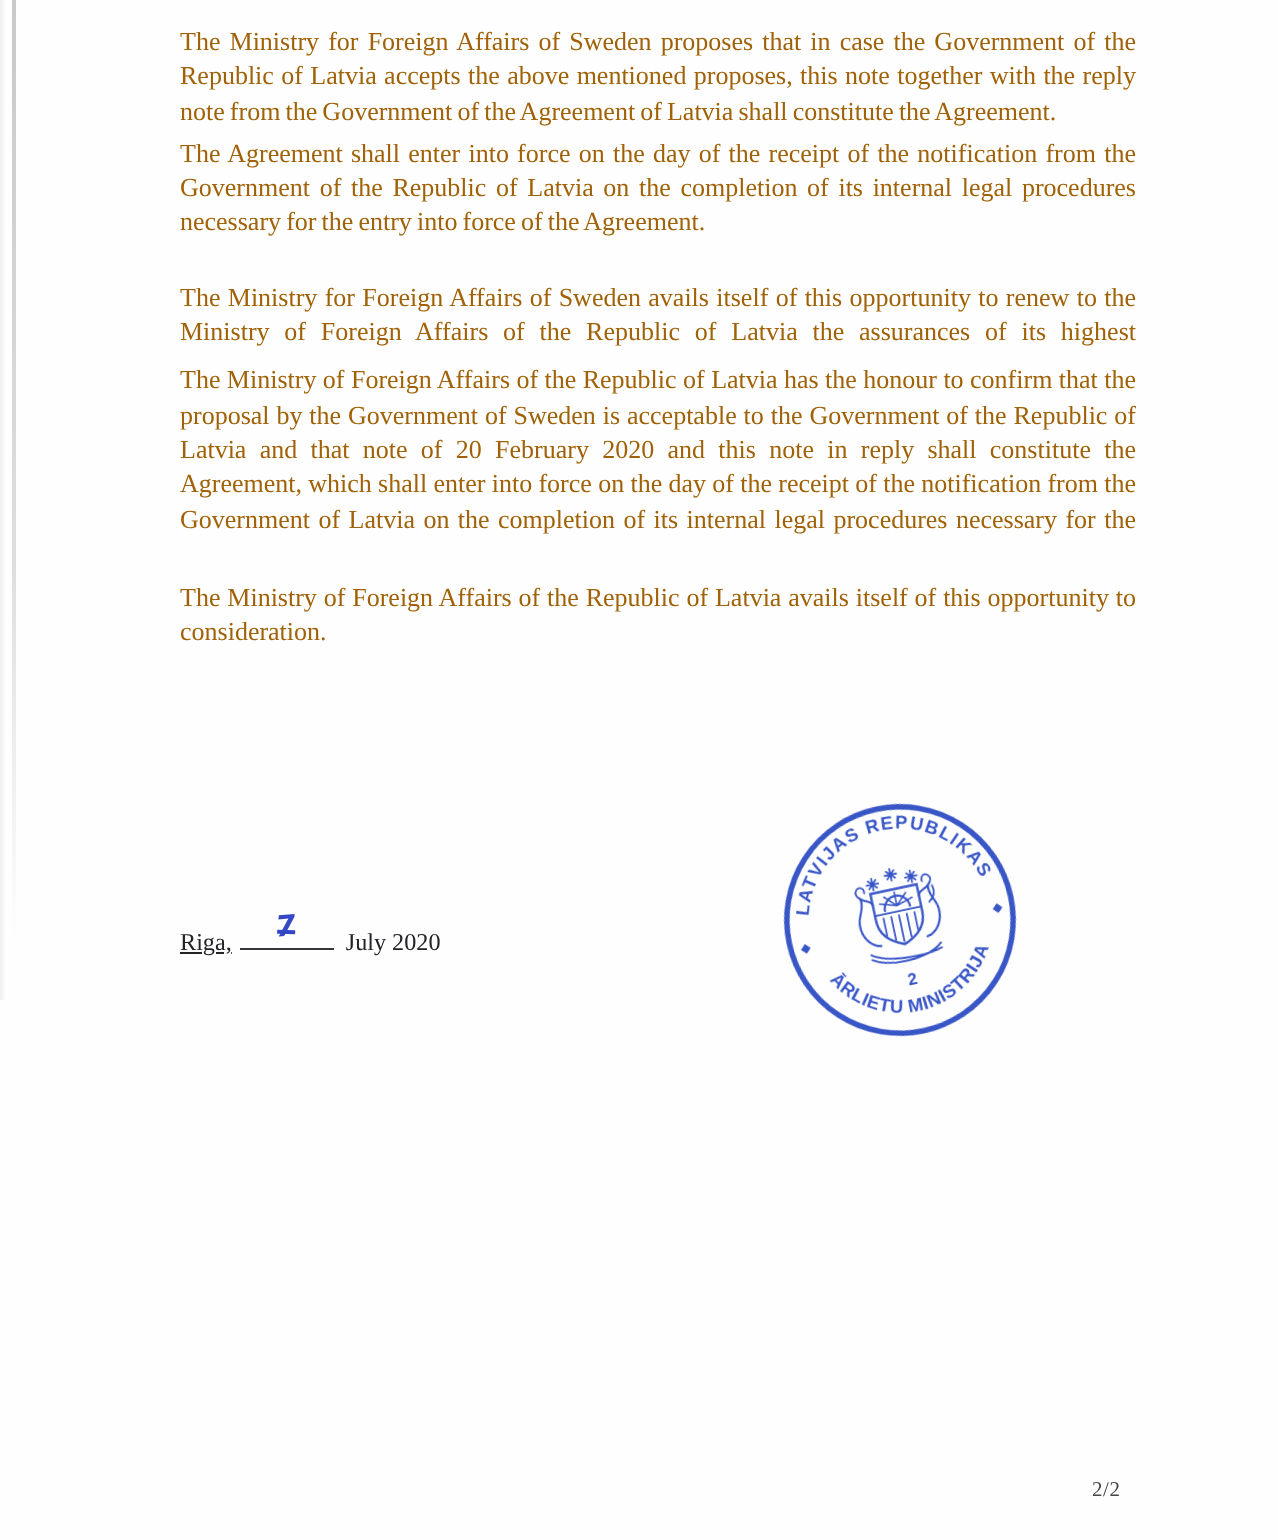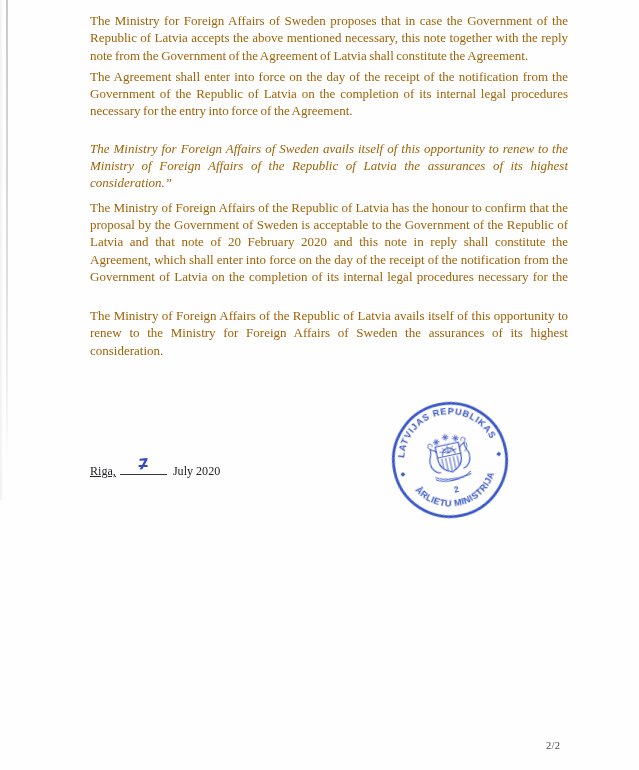--- a/index.html
+++ b/index.html
@@ -18,21 +18,21 @@
     background:linear-gradient(90deg,#efefef,rgba(255,255,255,0));
   }
   
   .note-body{
     position:absolute;left:90px;top:12px;width:478px;
     font-size:13px;line-height:17.3px;color:#a16207;
     word-spacing:-0.7px;
   }
   .para{margin:0;}
   .para.p1{margin-top:4px;}
-  .para.p2{margin-top:20px;font-style:italic;}
+  .para.p2{margin-top:20px;}
   .para.p3{margin-top:7px;}
   .para.p4{margin-top:22px;}
   .line{
     text-align:justify;text-align-last:justify;
     height:17.3px;overflow:hidden;
   }
   .line.last{text-align-last:left;}
   
   .dateline{
     position:absolute;left:90px;top:460px;
@@ -79,43 +79,41 @@
 </style>
 </head>
 <body>
 
 <div class="scan-shade"></div>
 <div class="scan-edge"></div>
 
 <div class="note-body">
   <div class="para p0">
       <div class="line">The Ministry for Foreign Affairs of Sweden proposes that in case the Government of the</div>
-      <div class="line">Republic of Latvia accepts the above mentioned necessary, this note together with the reply</div>
+      <div class="line">Republic of Latvia accepts the above mentioned proposes, this note together with the reply</div>
       <div class="line last">note from the Government of the Agreement of Latvia shall constitute the Agreement.</div>
     </div>
   <div class="para p1">
       <div class="line">The Agreement shall enter into force on the day of the receipt of the notification from the</div>
       <div class="line">Government of the Republic of Latvia on the completion of its internal legal procedures</div>
       <div class="line last">necessary for the entry into force of the Agreement.</div>
     </div>
   <div class="para p2">
       <div class="line">The Ministry for Foreign Affairs of Sweden avails itself of this opportunity to renew to the</div>
       <div class="line">Ministry of Foreign Affairs of the Republic of Latvia the assurances of its highest</div>
-      <div class="line last">consideration.”</div>
     </div>
   <div class="para p3">
       <div class="line">The Ministry of Foreign Affairs of the Republic of Latvia has the honour to confirm that the</div>
       <div class="line">proposal by the Government of Sweden is acceptable to the Government of the Republic of</div>
       <div class="line">Latvia and that note of 20 February 2020 and this note in reply shall constitute the</div>
       <div class="line">Agreement, which shall enter into force on the day of the receipt of the notification from the</div>
       <div class="line">Government of Latvia on the completion of its internal legal procedures necessary for the</div>
     </div>
   <div class="para p4">
       <div class="line">The Ministry of Foreign Affairs of the Republic of Latvia avails itself of this opportunity to</div>
-      <div class="line">renew to the Ministry for Foreign Affairs of Sweden the assurances of its highest</div>
       <div class="line last">consideration.</div>
     </div>
 </div>
 
 <div class="dateline">
   <span class="city">Riga,</span><span class="blank-field"><span class="hand-day" style="color: rgb(52, 72, 198);"><span>7</span><span class="bar"></span></span></span><span class="date">July 2020</span>
 </div>
 
 <div class="stamp" style="color: rgb(43, 74, 195);">
   <svg viewBox="0 0 124 124">

